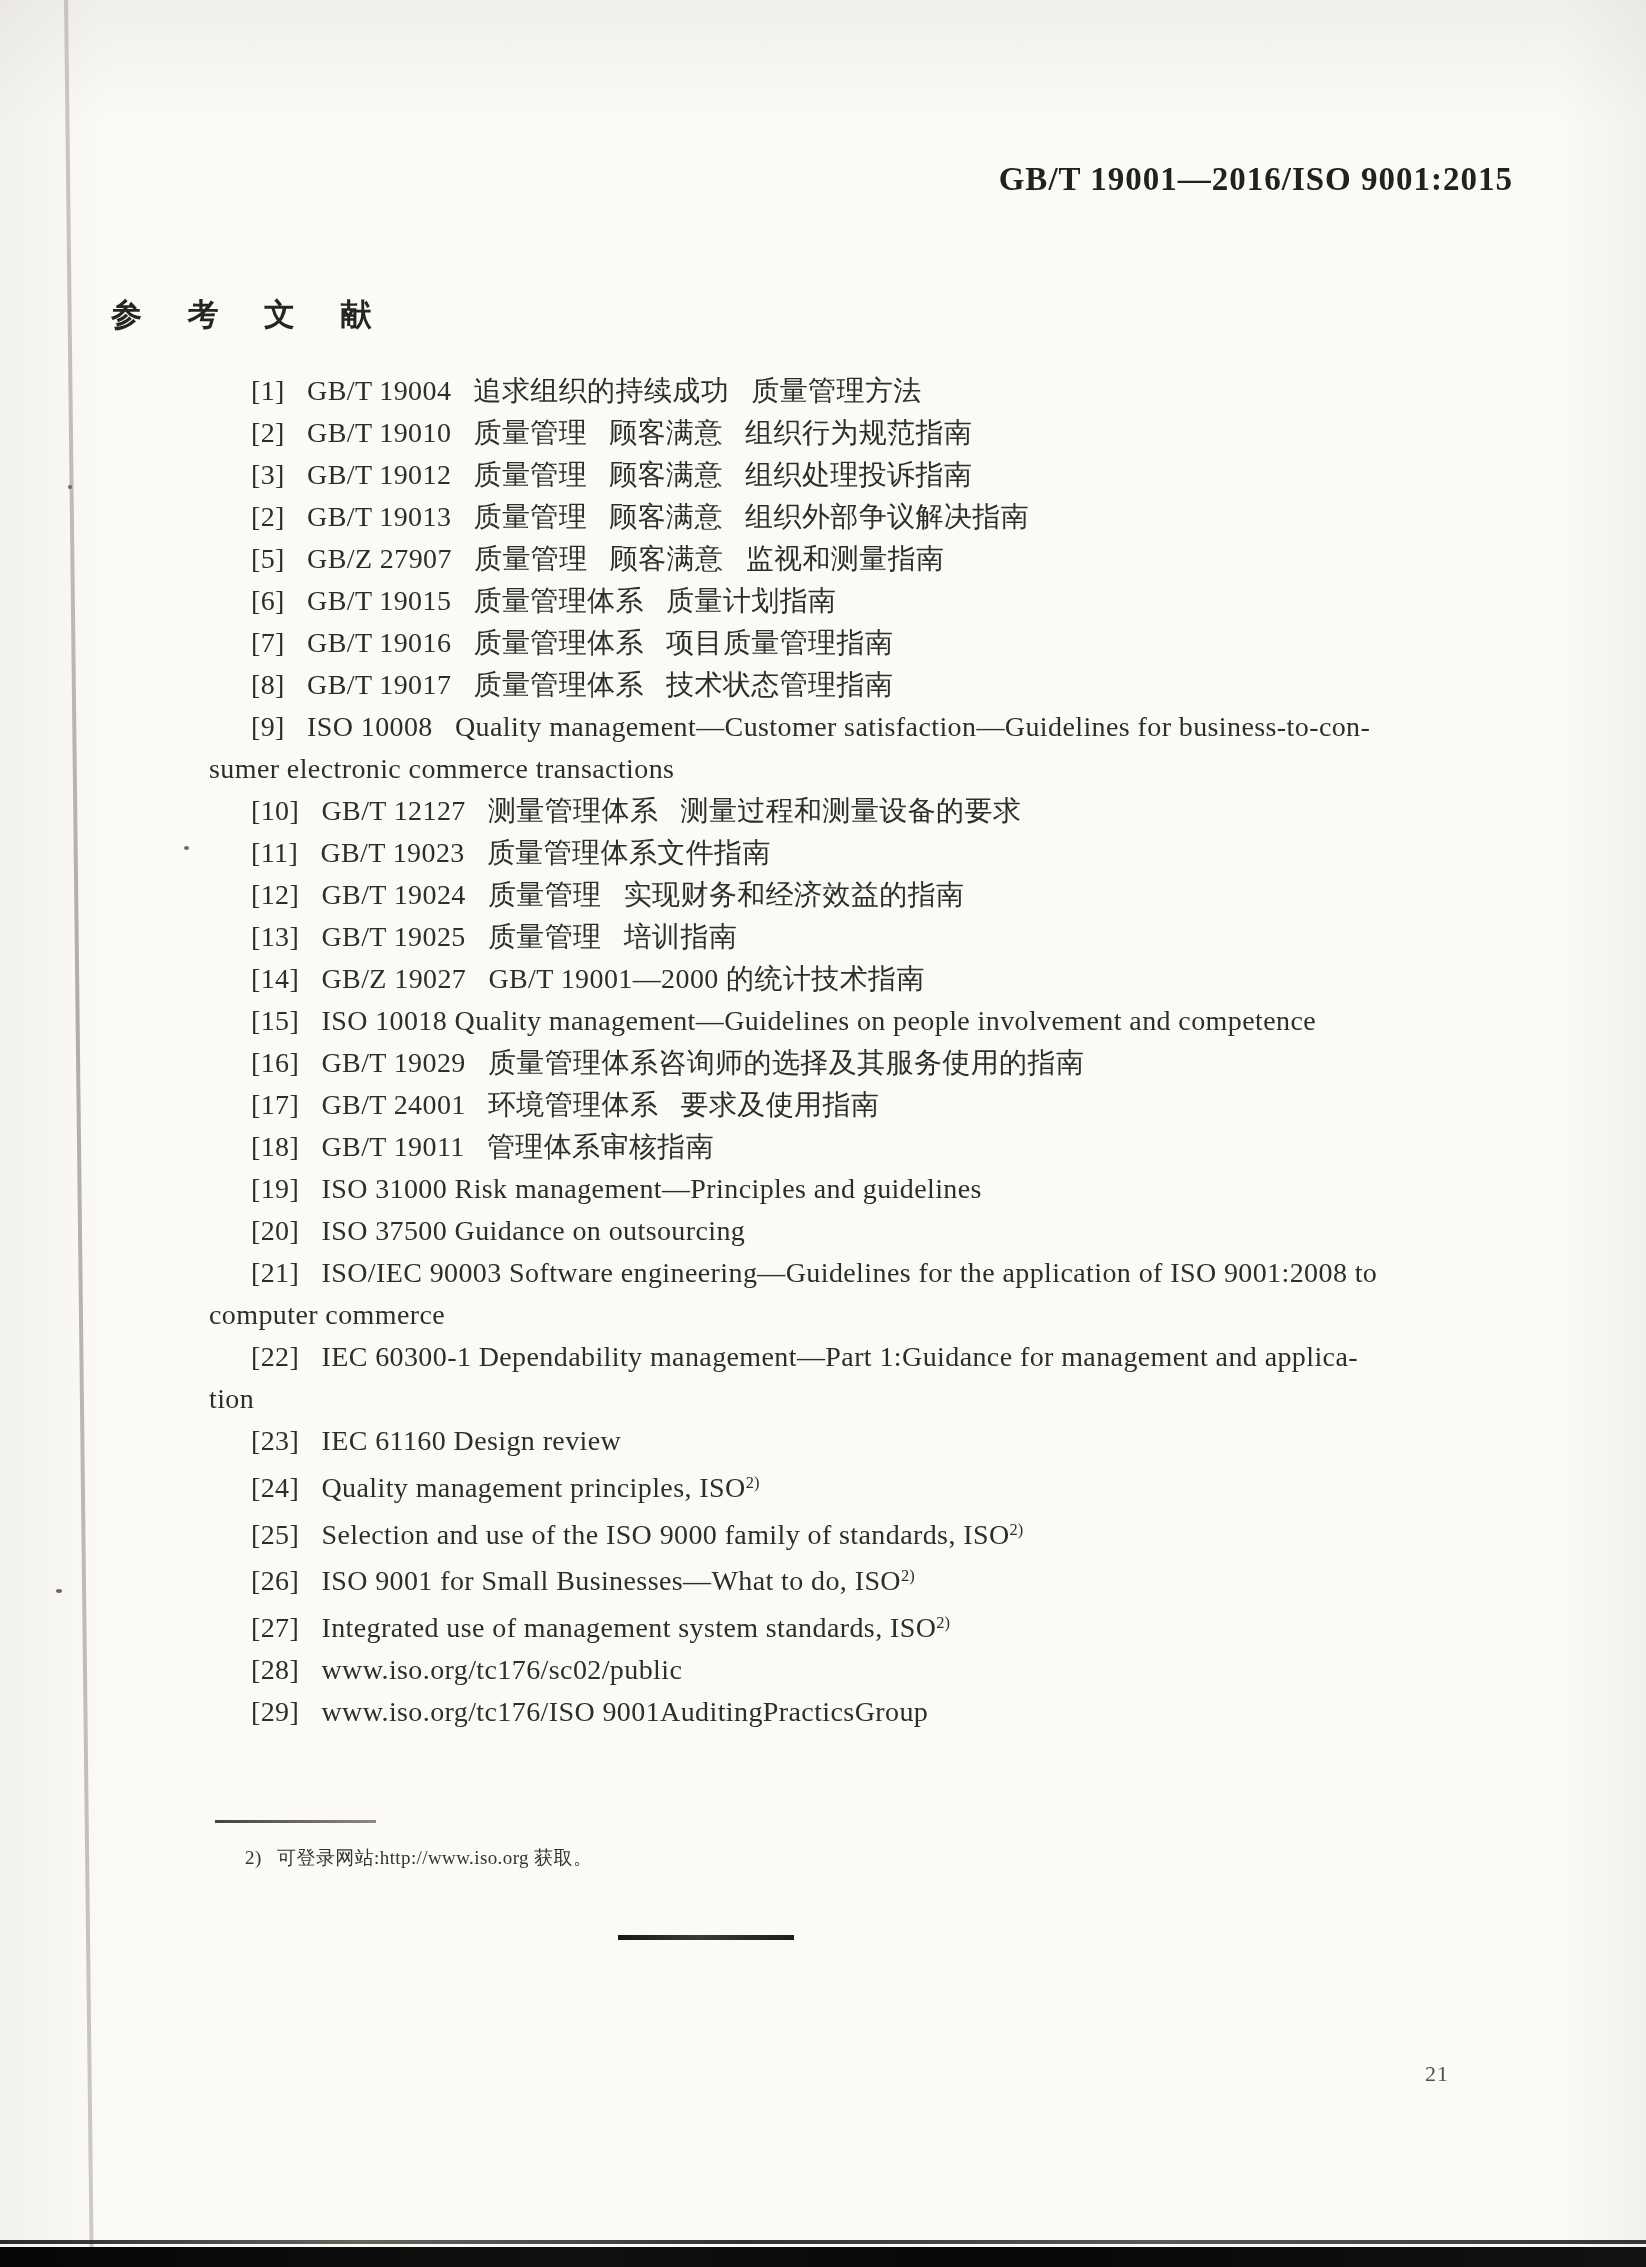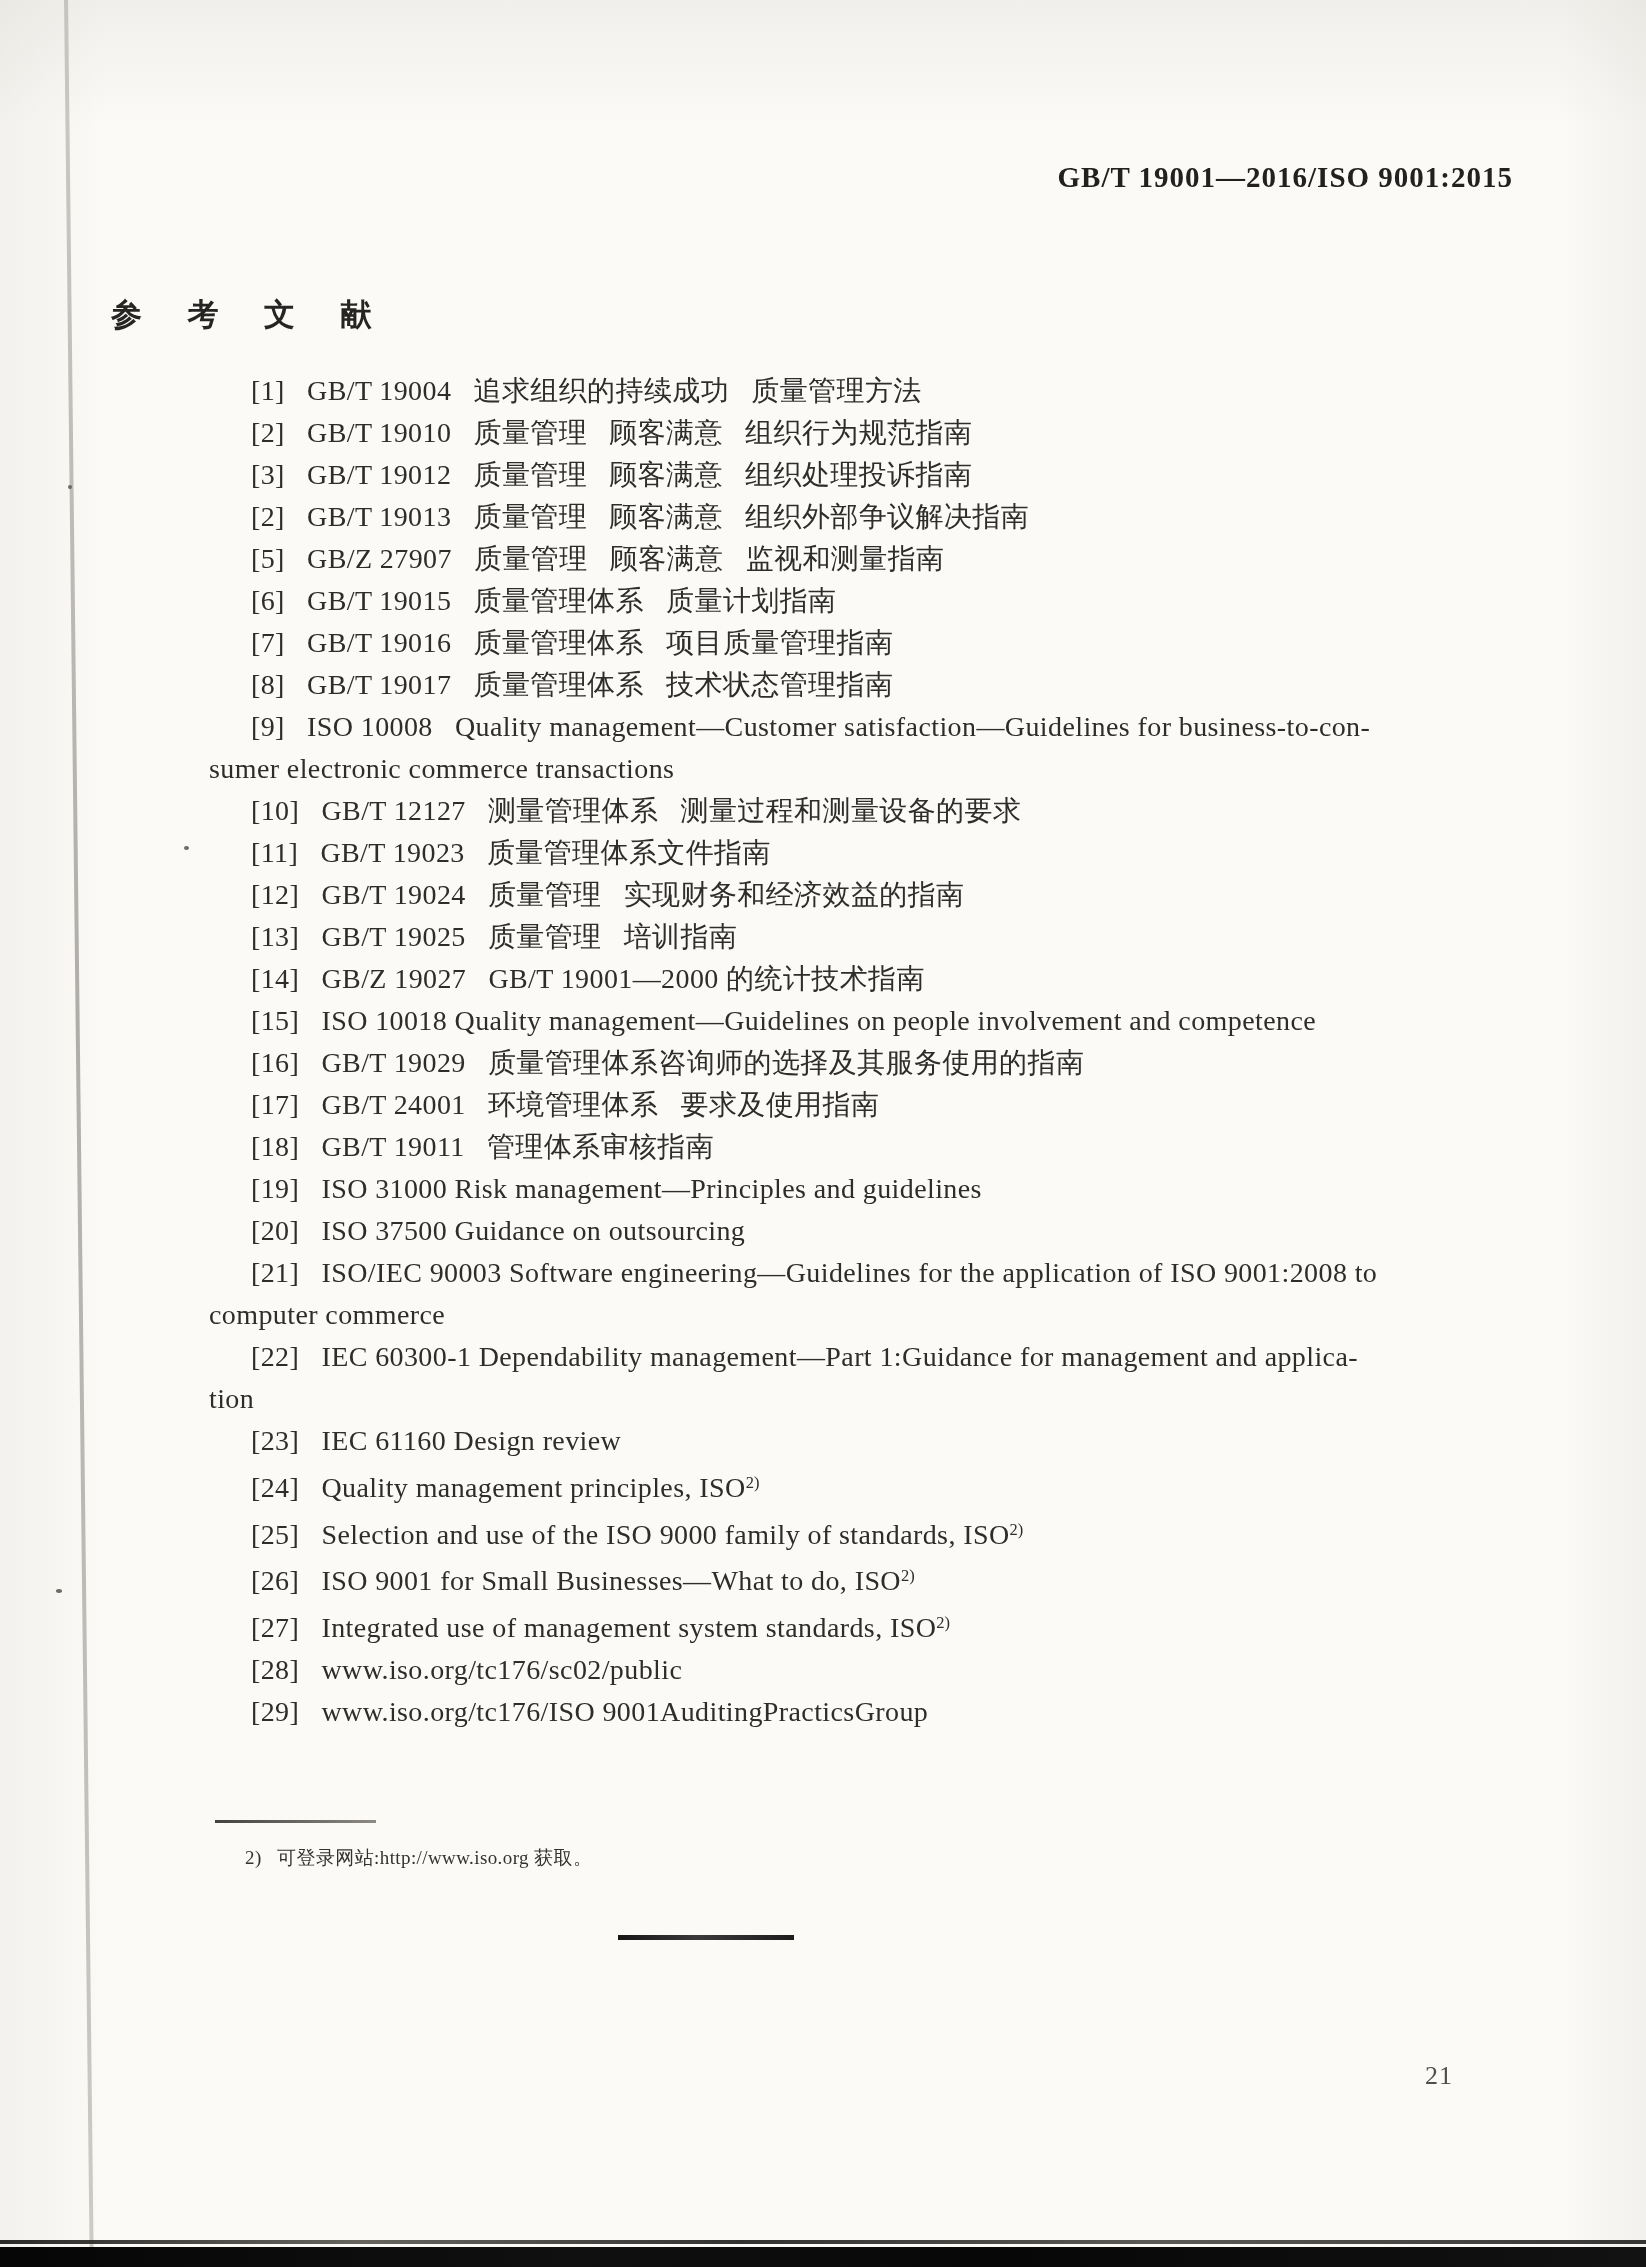--- a/index.html
+++ b/index.html
@@ -18,21 +18,21 @@
   }
   
   .crease{
     position:absolute;left:64px;top:-3.9px;width:3.9px;height:2276px;
     background:linear-gradient(to bottom,rgba(125,120,112,.35),rgba(105,100,93,.5) 45%,rgba(125,120,112,.35));
     transform:rotate(-0.65deg);transform-origin:top center;
   }
   .speck{position:absolute;background:#6e6a64;border-radius:50%;}
   .header{
     position:absolute;top:161px;right:134px;
-    font-size:29px;font-weight:bold;letter-spacing:1px;color:#222120;
+    font-size:33px;font-weight:bold;letter-spacing:1px;color:#222120;
     white-space:pre;
   }
   .doc-title{
     position:absolute;top:294px;left:111px;width:1533px;
     text-align:left;font-size:31px;font-weight:bold;letter-spacing:2.9px;
     color:#262524;white-space:pre;
   }
   .ref-list{
     position:absolute;left:209px;top:370px;width:1359px;
     font-size:28px;line-height:42px;letter-spacing:0.4px;
@@ -47,21 +47,21 @@
   .footnote{
     position:absolute;left:245px;top:1845px;
     font-size:19px;letter-spacing:0.4px;color:#333230;white-space:pre;
   }
   .end-divider{
     position:absolute;left:618px;top:1935px;width:176px;height:4.9px;
     background:linear-gradient(to right,#161616 0%,#3a3a3a 45%,#1d1d1d 100%);
   }
   .page-number{
     position:absolute;left:1425px;top:2061px;
-    font-size:26px;color:#504e4b;letter-spacing:1px;
+    font-size:22px;color:#504e4b;letter-spacing:1px;
   }
   .bottom-line{
     position:absolute;left:0;top:2240px;width:1647px;height:3.9px;
     background:linear-gradient(to right,#141414 0%,#57544f 22%,#1c1c1c 45%,#4a4844 70%,#202020 100%);
     opacity:.9;
   }
   .bottom-band{
     position:absolute;left:0;top:2247px;width:1647px;height:20.4px;
     background:linear-gradient(to right,#060606 0%,#101010 35%,#070707 60%,#121212 100%);
   }

